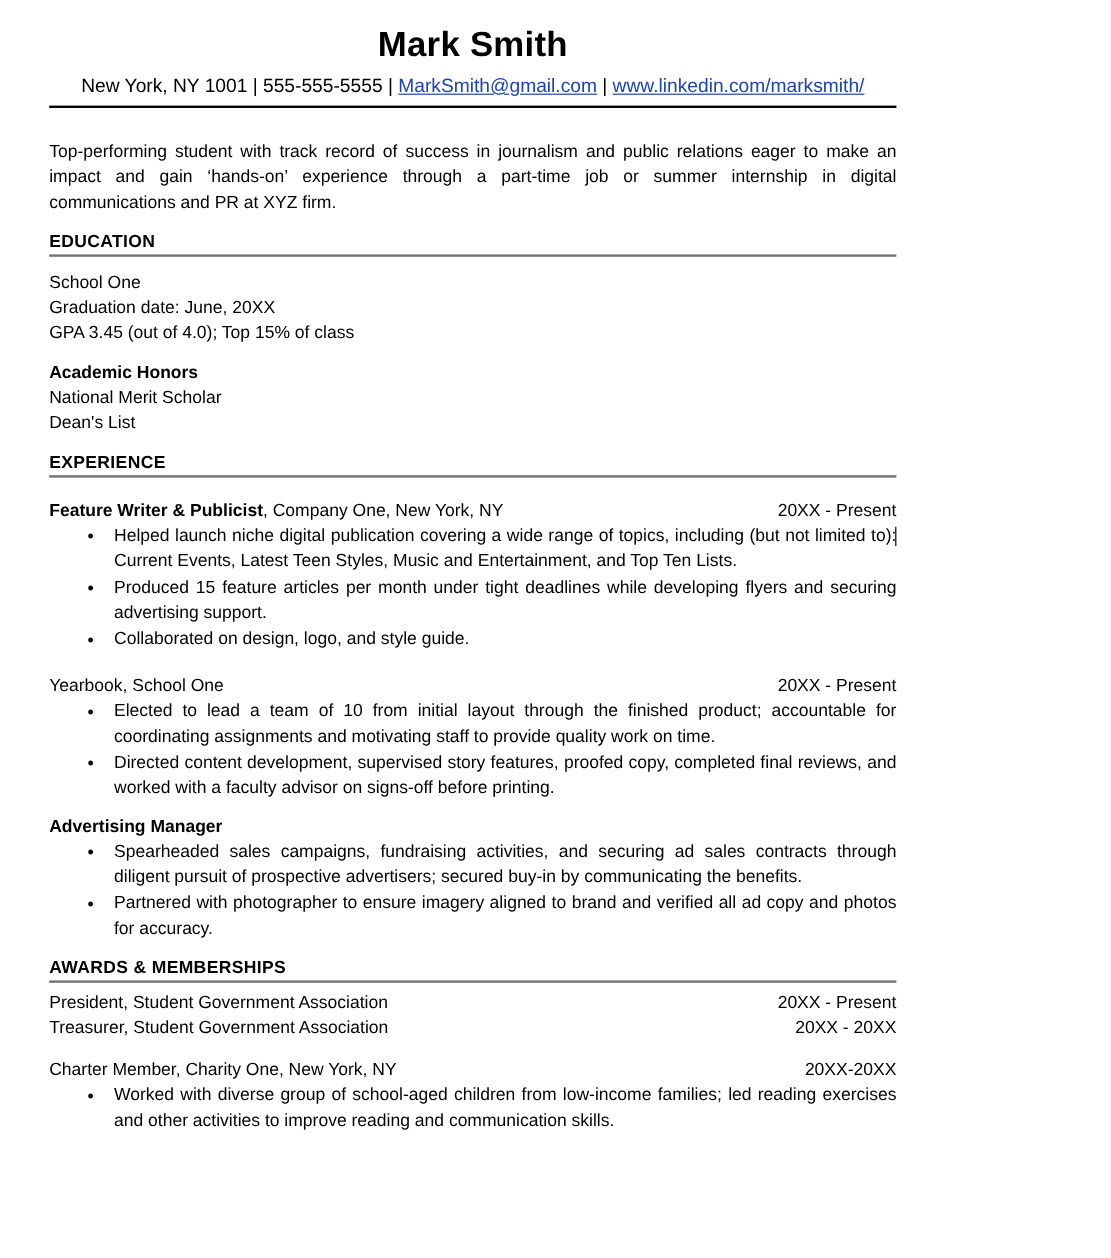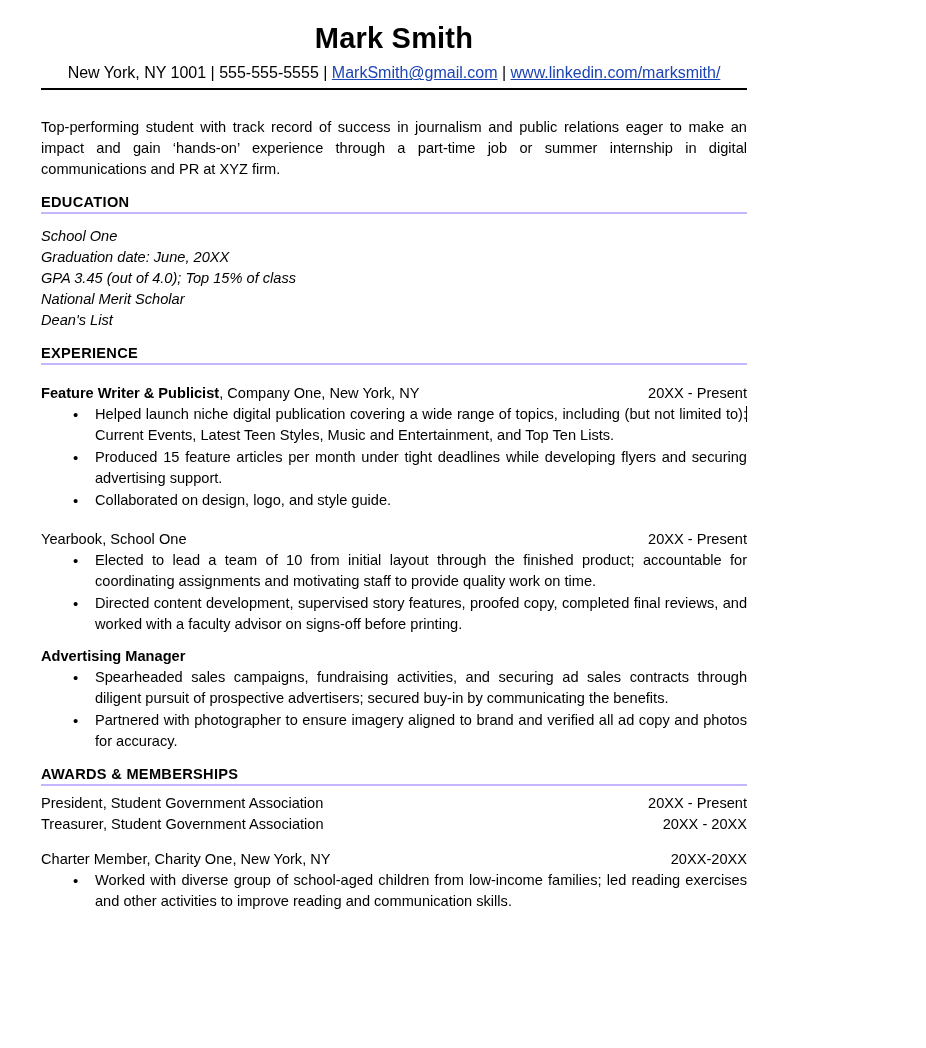--- a/index.html
+++ b/index.html
@@ -53,27 +53,26 @@
     text-align: justify;
   }
   .section {
     margin-top: 14px;
   }
   .section-title {
     font-size: 14.6px;
     font-weight: bold;
     letter-spacing: 0.3px;
     padding-bottom: 2px;
-    border-bottom: 2px solid #c4b5fd;
+    border-bottom: 2px solid #737373;
     margin-bottom: 7px;
   }
   .line {
     font-size: 14.6px;
     line-height: 1.44;
-    font-style: italic;
   }
   .sub-head {
     font-size: 14.6px;
     font-weight: bold;
     line-height: 1.44;
     margin-top: 12px;
   }
   .sub-head.tight {
     margin-top: 0;
   }
@@ -142,20 +141,21 @@
     </div>
 
     <div class="summary">Top-performing student with track record of success in journalism and public relations eager to make an impact and gain ‘hands-on’ experience through a part-time job or summer internship in digital communications and PR at XYZ firm.</div>
 
     <div class="section">
       <div class="section-title">EDUCATION</div>
       <div class="gap-xs"></div>
       <div class="line">School One</div>
       <div class="line">Graduation date: June, 20XX</div>
       <div class="line">GPA 3.45 (out of 4.0); Top 15% of class</div>
+      <div class="sub-head">Academic Honors</div>
       <div class="line">National Merit Scholar</div>
       <div class="line">Dean's List</div>
     </div>
 
     <div class="section">
       <div class="section-title">EXPERIENCE</div>
       <div class="gap-xs"></div>
 
       <div class="exp-block">
         <div class="row">

